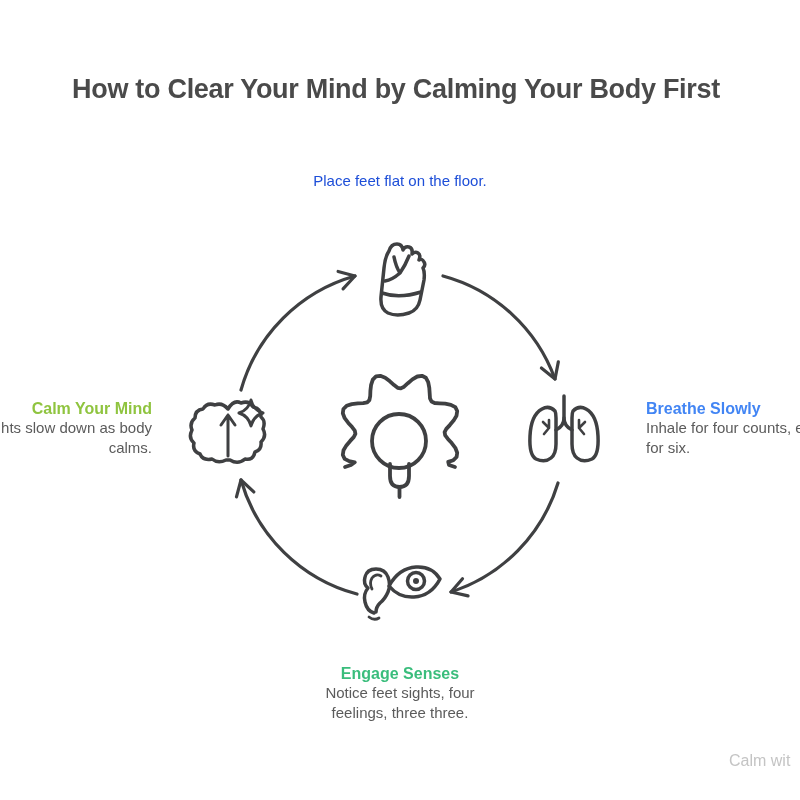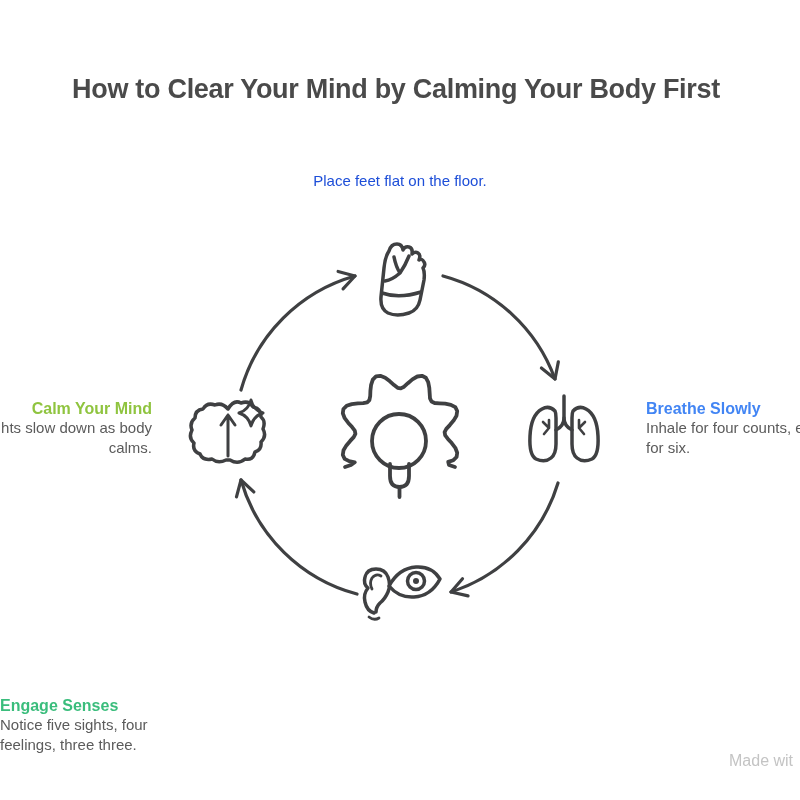--- a/index.html
+++ b/index.html
@@ -12,21 +12,21 @@
     position:absolute;top:72px;left:0;right:8px;
     text-align:center;font-size:27px;font-weight:bold;
     letter-spacing:-0.3px;line-height:34px;
   }
   .step{position:absolute;}
   .step .heading{font-size:16px;font-weight:bold;line-height:19px;}
   .step .desc{font-size:15px;line-height:20px;}
   .step .desc div{white-space:pre;}
   .step-top{top:171px;left:0;right:0;text-align:center;}
   .step-right{top:399px;left:646px;width:200px;text-align:left;}
-  .step-bottom{top:696px;left:0;right:0;text-align:left;}
+  .step-bottom{top:664px;left:0;right:0;text-align:center;}
   .step-left{top:399px;left:-148px;width:300px;text-align:right;}
   .watermark{
     position:absolute;top:752px;left:729px;
     font-size:16px;white-space:pre;
   }
   svg{position:absolute;top:0;left:0;}
 </style>
 </head>
 <body>
 
@@ -104,26 +104,26 @@
   <div class="heading" style="color: rgb(66, 133, 244);">Breathe Slowly</div>
   <div class="desc" style="color: rgb(91, 91, 91);">
     <div>Inhale for four counts, e</div>
     <div>for six.</div>
   </div>
 </div>
 
 <div class="step step-bottom">
   <div class="heading" style="color: rgb(58, 189, 124);">Engage Senses</div>
   <div class="desc" style="color: rgb(91, 91, 91);">
-    <div>Notice five sights, four</div>
+    <div>Notice feet sights, four</div>
     <div>feelings, three three.</div>
   </div>
 </div>
 
 <div class="step step-left">
   <div class="heading" style="color: rgb(143, 196, 63);">Calm Your Mind</div>
   <div class="desc" style="color: rgb(91, 91, 91);">
     <div>hts slow down as body</div>
     <div>calms.</div>
   </div>
 </div>
 
-<div class="watermark" style="color: rgb(196, 196, 196);">Made wit</div>
+<div class="watermark" style="color: rgb(196, 196, 196);">Calm wit</div>
 
 </body></html>

